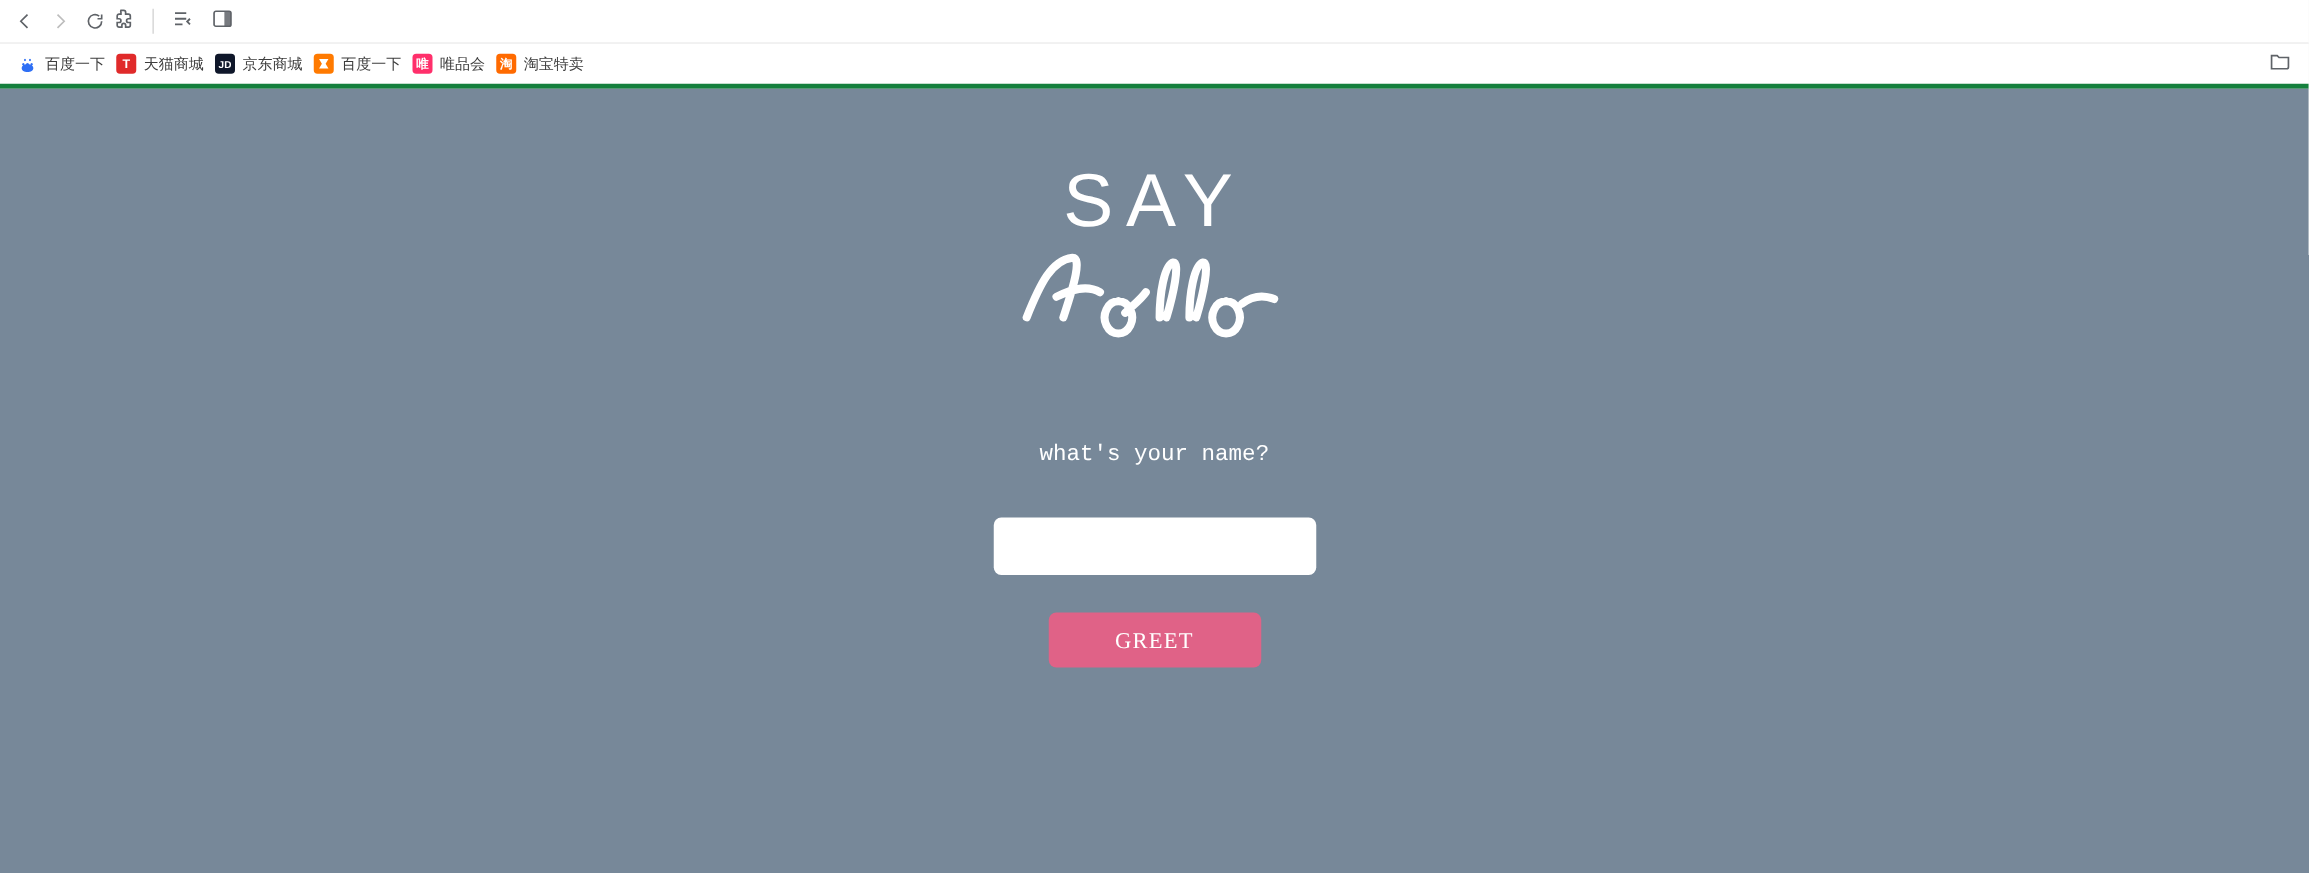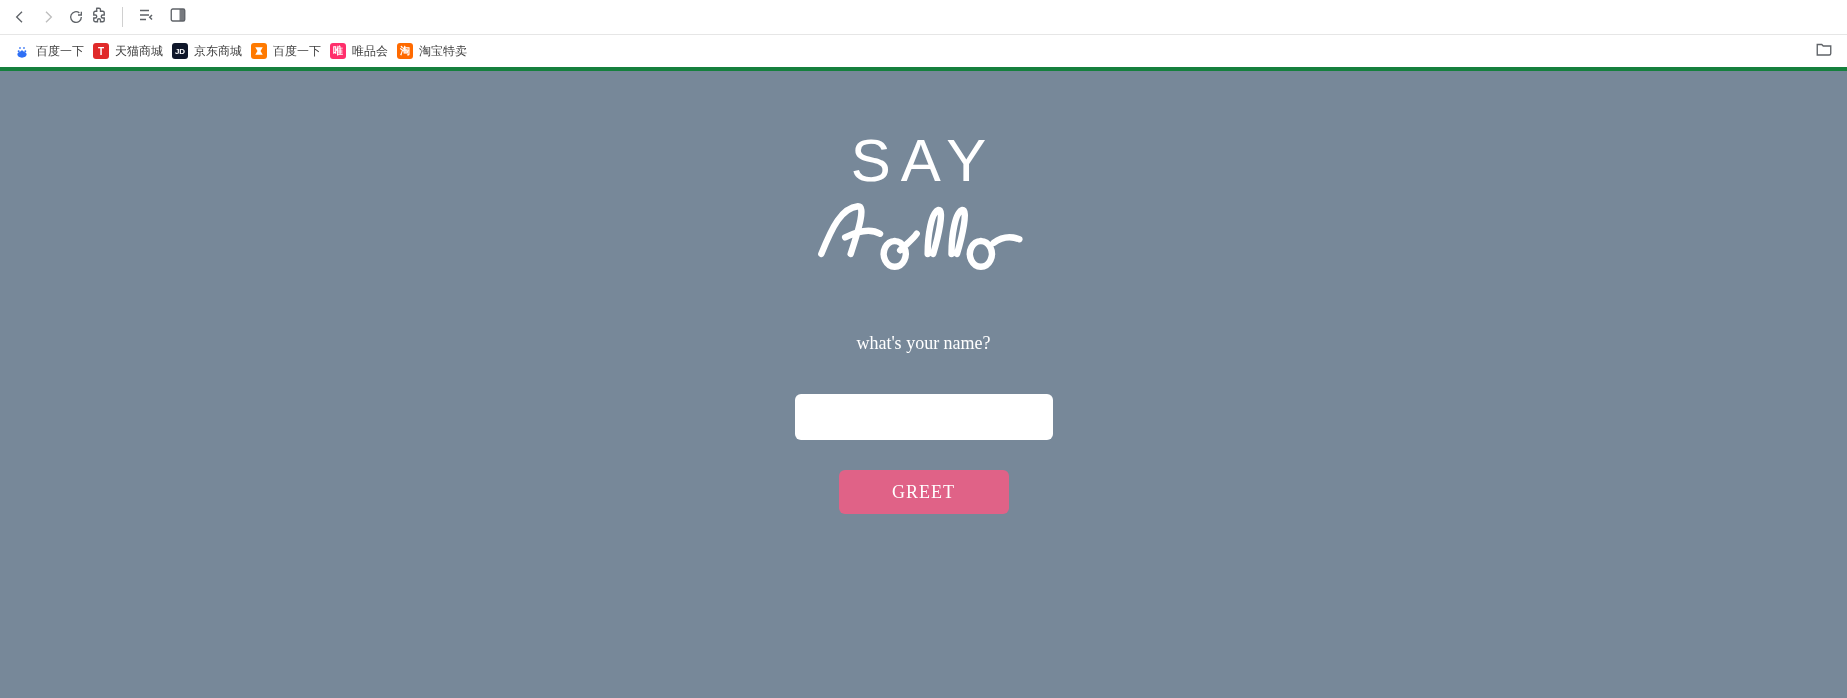--- a/index.html
+++ b/index.html
@@ -26,21 +26,21 @@
   .bm { display:flex; align-items:center; gap:6px; font-size:12px; color:#3c3c3c; cursor:pointer;}
   .bm .ico { width:16px; height:16px; border-radius:3px; display:flex; align-items:center; justify-content:center; font-size:10px; font-weight:bold; color:#fff;}
   .bookmarks-right { margin-left:auto; display:flex; align-items:center; color:#5f6368;}
   .bookmarks-right svg { width:18px; height:18px;}
 
   
   .page { width:100%; height:627px; background:#778899; display:flex; flex-direction:column; align-items:center; padding-top:55px;}
   .title-say { font-size:60px; font-weight:300; letter-spacing:10px; color:#ffffff; font-family: "Segoe UI Light","Helvetica Neue",Arial,sans-serif;}
   .title-hello { color:#fff; margin-top:-6px; }
   .title-hello svg { height:84px; }
-  .prompt { margin-top:56px; color:#fff; font-size:18px; font-family:Liberation Serif, serif;}
+  .prompt { margin-top:76px; color:#fff; font-size:18px; font-family:Liberation Mono, monospace;}
   .name-input { margin-top:40px; width:258px; height:46px; background:#fff; border:none; border-radius:6px; font-size:16px; padding:0 12px; text-align:center; outline:none;}
   .greet-btn { margin-top:30px; width:170px; height:44px; border:none; border-radius:6px; background:#e06287; color:#fff; font-size:18px; letter-spacing:1px; cursor:pointer; font-family:Liberation Serif, serif;}
 </style>
 </head>
 <body>
 
 <div class="chrome">
   <div class="nav-btn">
     <svg viewBox="0 0 24 24">
         <path fill="none" stroke="currentColor" stroke-width="2" d="M15 4l-8 8 8 8"></path>

